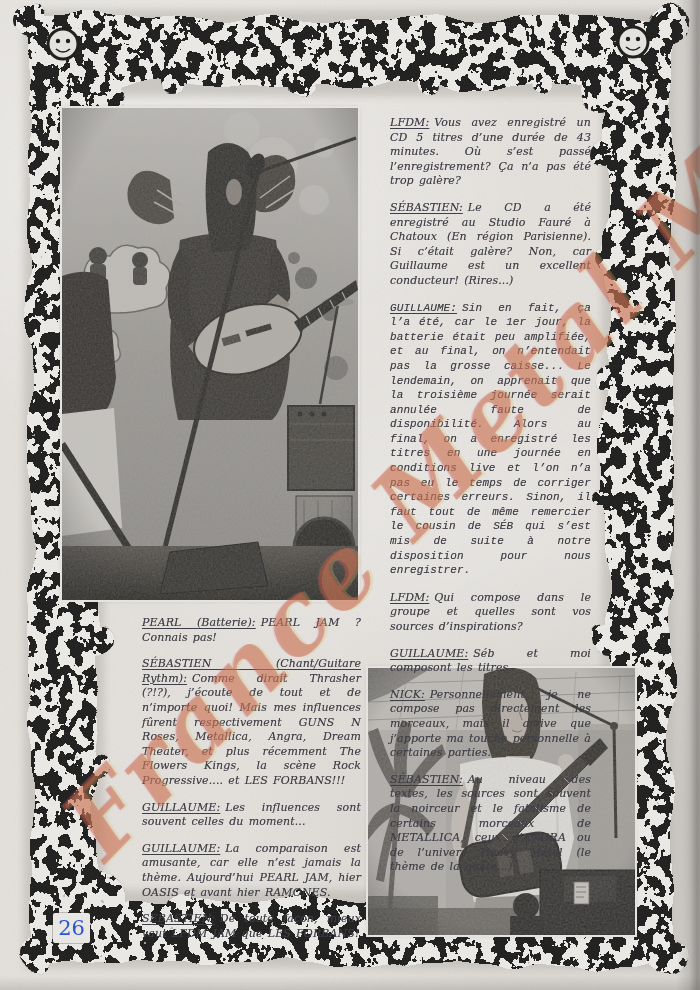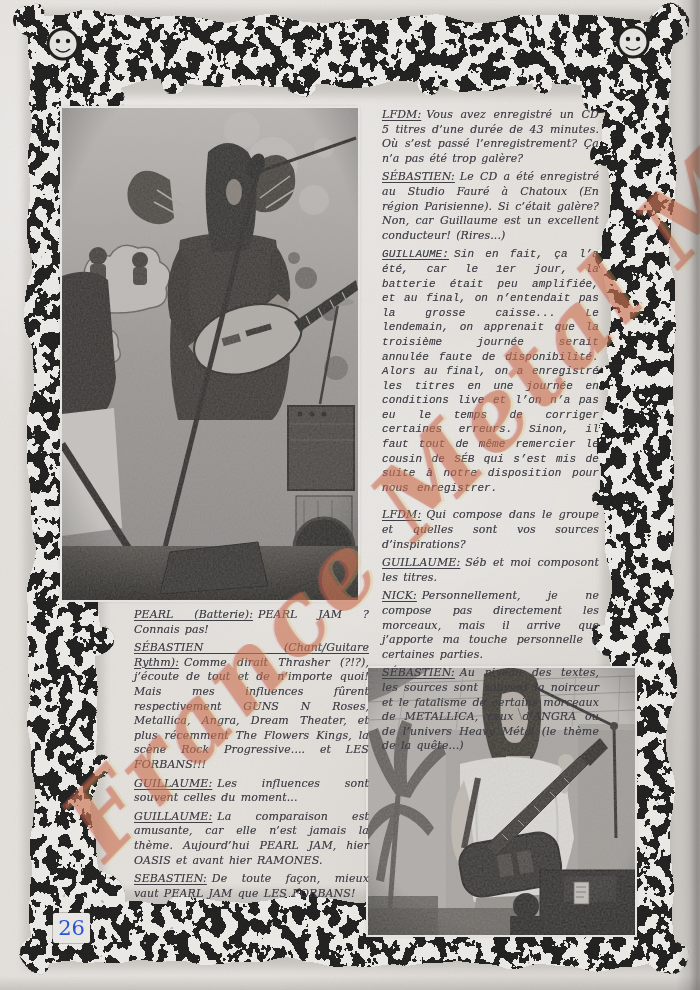--- a/index.html
+++ b/index.html
@@ -18,21 +18,21 @@
   .photo1{left:62px;top:108px;width:296px;height:492px;}
   .photo2{left:368px;top:668px;width:267px;height:267px;}
   .col{
     position:absolute;z-index:3;color:#35353e;
     font:italic 11px/14.6px "DejaVu Serif", serif;
     text-align:justify;letter-spacing:.1px;word-spacing:1.6px;
     text-shadow:0 0 .5px rgba(53,53,62,.55);
   }
   .col-right{left:378px;top:104px;width:225px;}
   .col-left{left:130px;top:604px;width:243px;}
-  .para{margin:4px;}
+  .para{margin:12px;}
   .para.gap{margin-bottom:13px;font-family:Liberation Mono, monospace;}
   .spk{text-decoration:underline;text-decoration-thickness:1px;text-underline-offset:2px;margin-right:5px;}
   .pagenum{
     position:absolute;z-index:4;left:53px;top:913px;width:37px;height:30px;
     background:#f1efec;display:flex;align-items:center;justify-content:center;
     font:400 21px/1 "DejaVu Serif", serif;color:#1d4ed8;border-radius:2px;
     box-shadow:0 0 0 1px rgba(30,28,26,.25);
   }
   .watermark{
     position:absolute;z-index:5;left:46px;top:806px;pointer-events:none;
@@ -337,21 +337,21 @@
     <p class="para">
       <span class="spk">SÉBASTIEN (Chant/Guitare Rythm):</span><span>Comme dirait Thrasher (?!?), j’écoute de tout et de n’importe quoi! Mais mes influences fûrent respectivement GUNS N Roses, Metallica, Angra, Dream Theater, et plus récemment The Flowers Kings, la scène Rock Progressive.... et LES FORBANS!!!</span>
     </p>
     <p class="para">
       <span class="spk">GUILLAUME:</span><span>Les influences sont souvent celles du moment...</span>
     </p>
     <p class="para">
       <span class="spk">GUILLAUME:</span><span>La comparaison est amusante, car elle n’est jamais la thème. Aujourd’hui PEARL JAM, hier OASIS et avant hier RAMONES.</span>
     </p>
     <p class="para">
-      <span class="spk">SEBASTIEN:</span><span>De toute façon, mieux vaut PEARL JAM que LES FORBANS!</span>
+      <span class="spk">SEBASTIEN:</span><span>De toute façon, mieux vaut LFDM JAM que LES FORBANS!</span>
     </p>
   </div>
 
   <div class="pagenum">26</div>
 
   <div class="watermark">France Metal Museum</div>
 
   <svg class="grain-overlay" width="700" height="990" aria-hidden="true">
     <defs>
       <filter id="f-pgrain">

